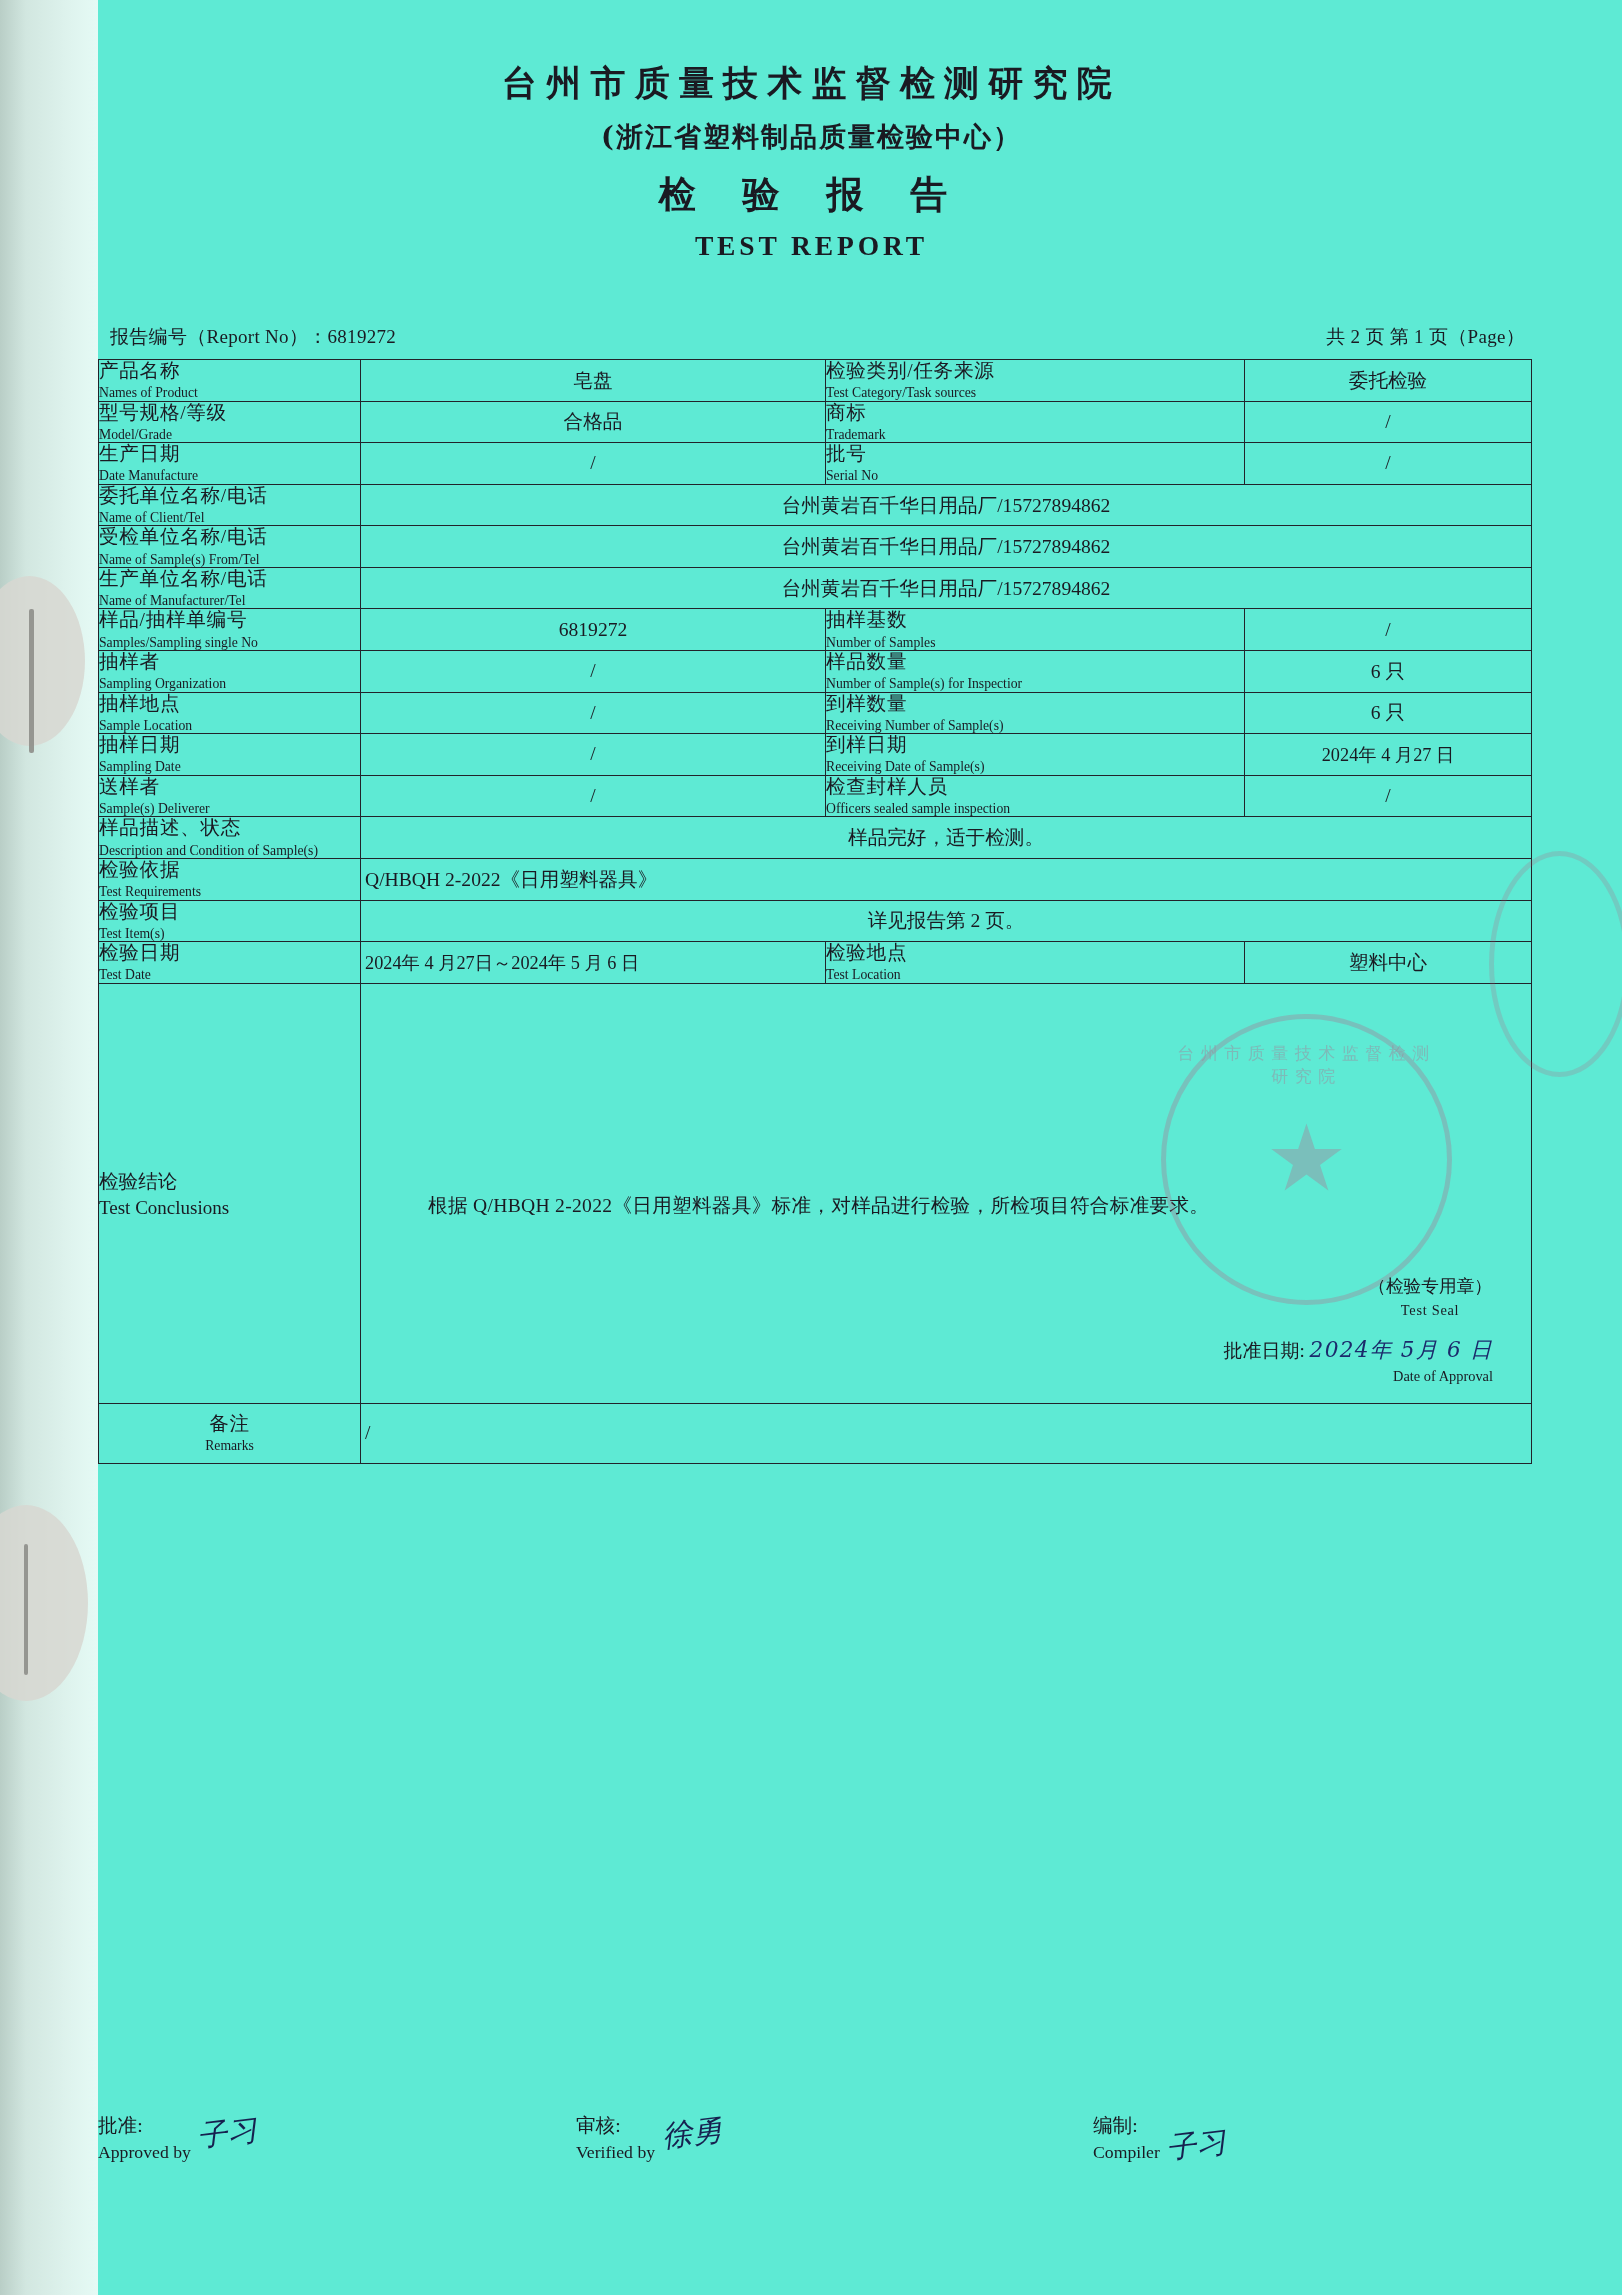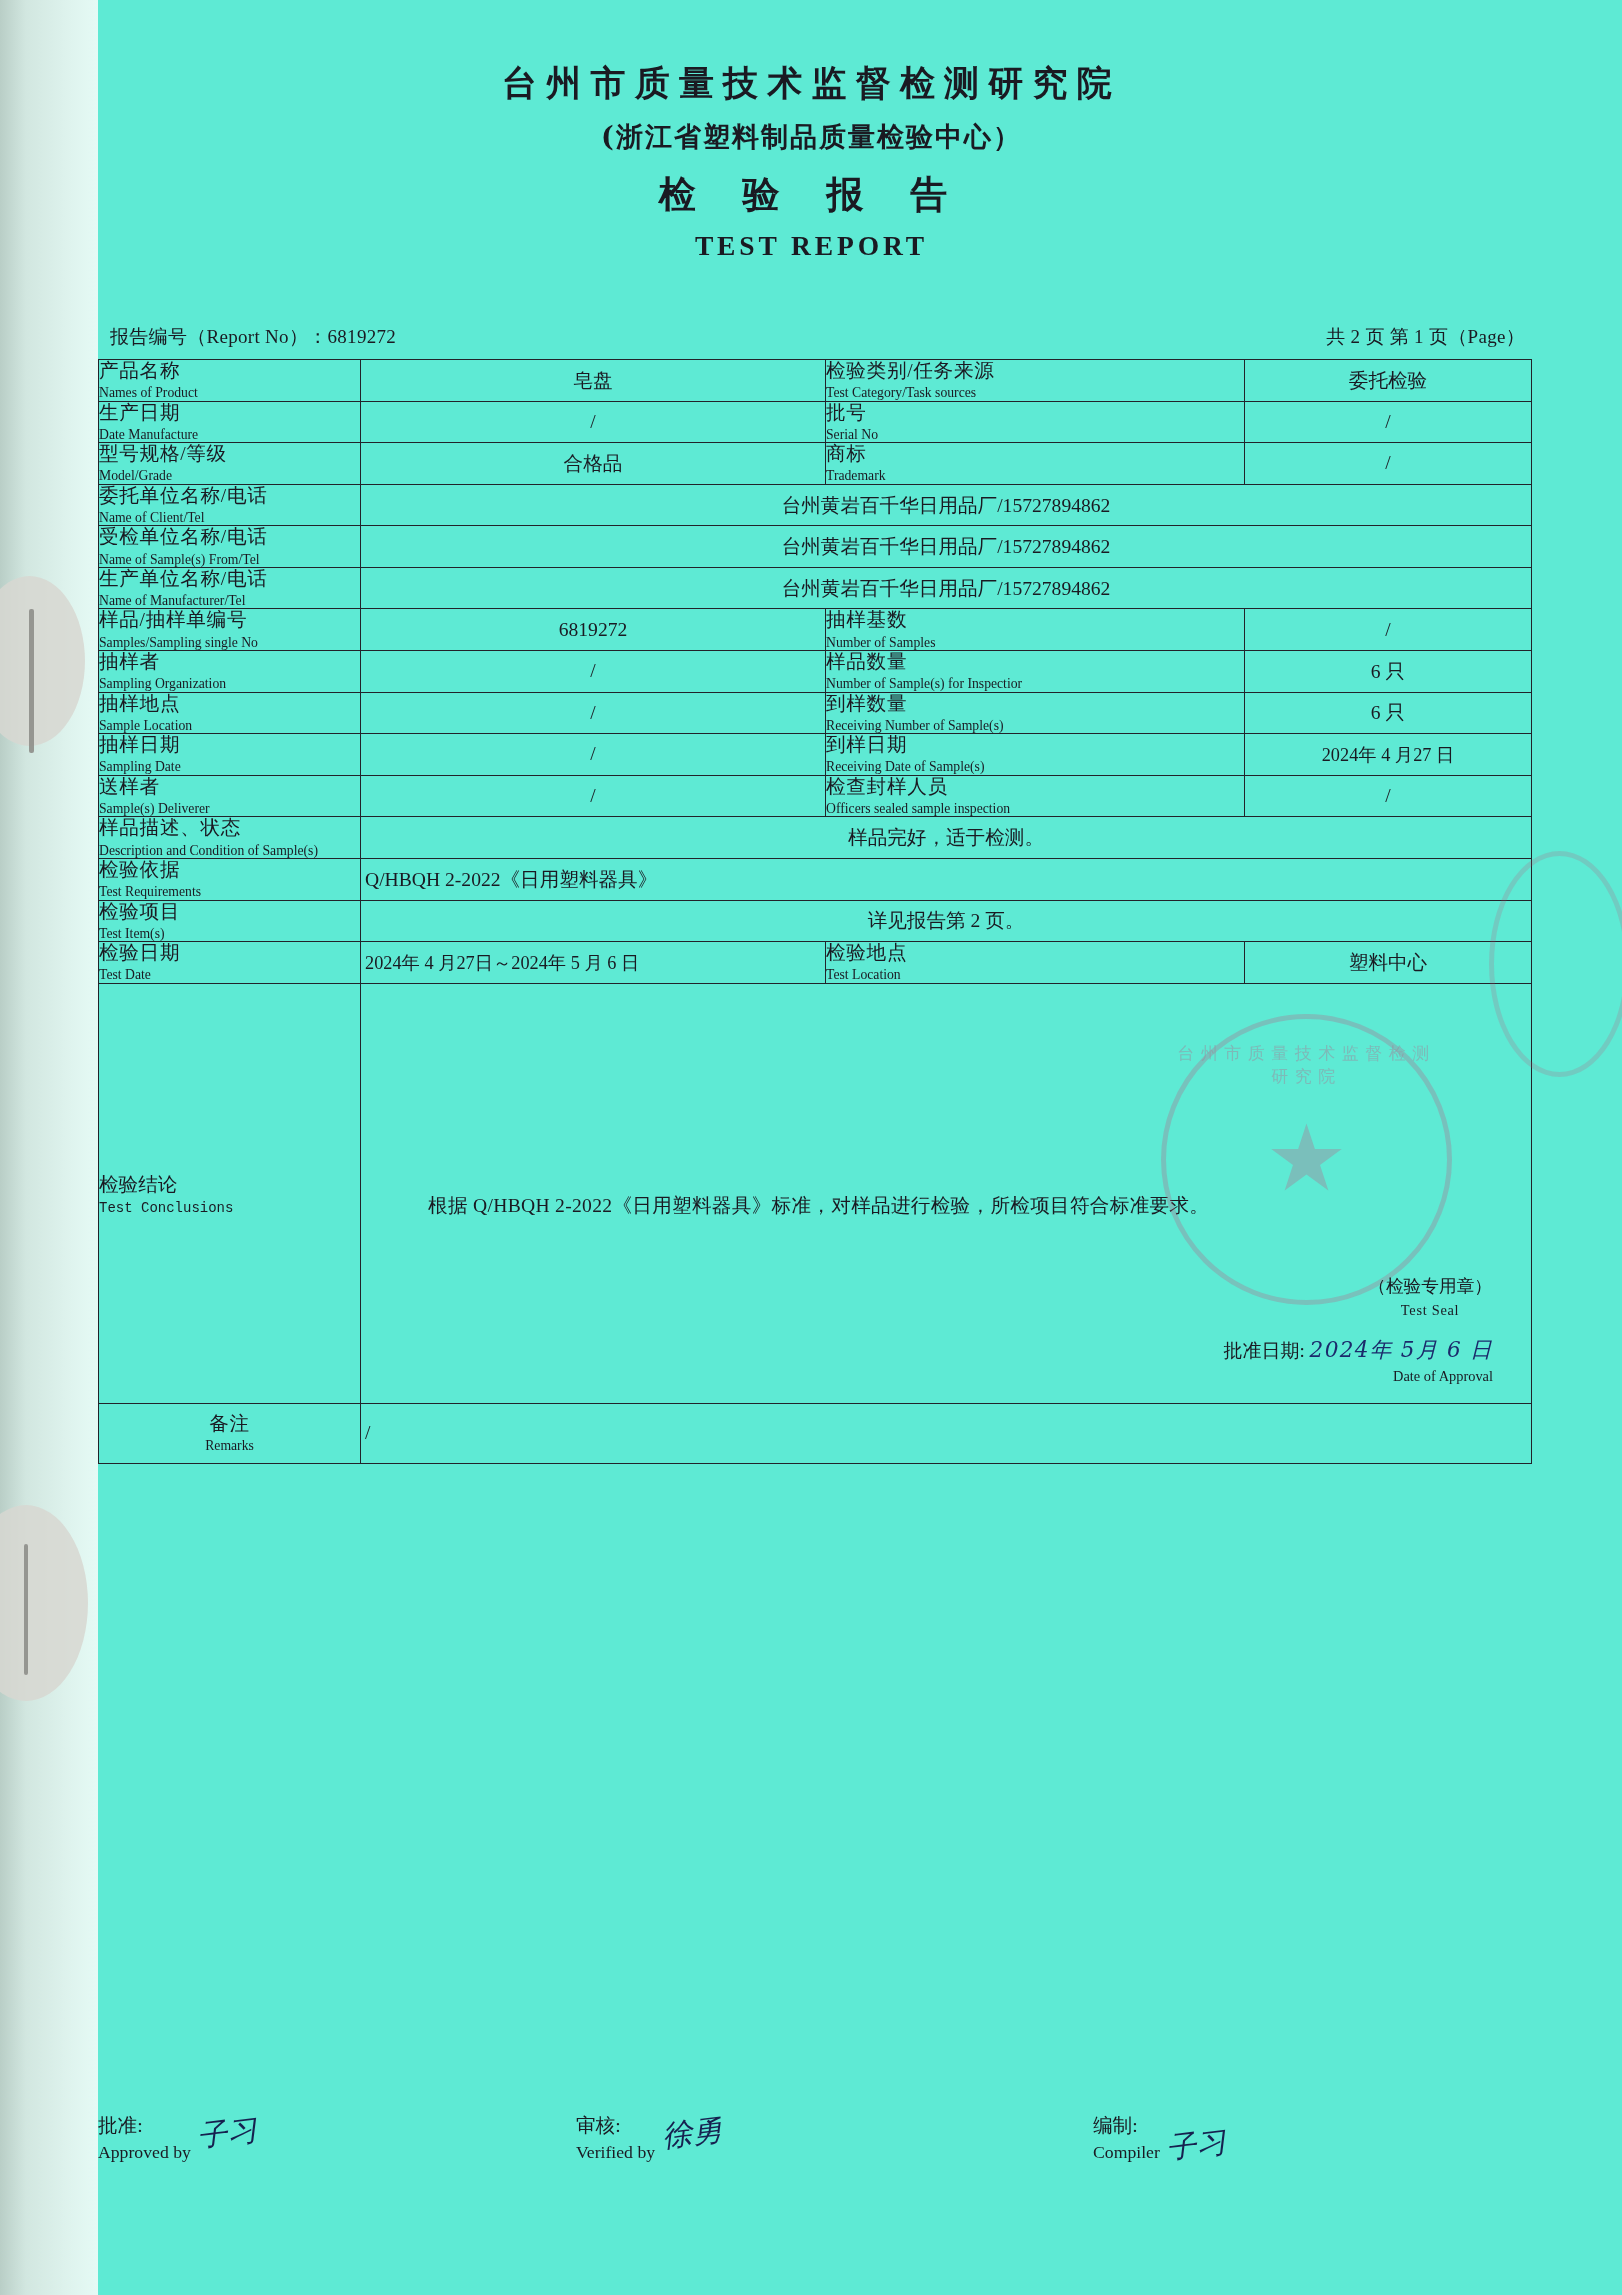--- a/index.html
+++ b/index.html
@@ -130,21 +130,21 @@
     text-align: left;
     padding-left: 4px;
   }
 
   
   .concl-label {
     padding: 0 0 0 111px;
     vertical-align: middle;
   }
   .concl-label .cn { font-size: 19.6px; display: block; }
-  .concl-label .en { font-size: 14px; display: block; margin-top: 2px; font-family: Liberation Mono, monospace; }
+  .concl-label .en { font-size: 19px; display: block; margin-top: 2px; }
   .concl-body {
     position: relative;
     height: 419px;
     vertical-align: top;
     padding: 0;
   }
   .concl-text {
     font-size: 19.6px;
     line-height: 1.55;
     padding: 26px 27.5px 0 26px;
@@ -284,40 +284,40 @@
         <td class="val">皂盘</td>
         <td class="lbl">
           <span class="cn">检验类别/任务来源</span>
           <span class="en">Test Category/Task sources</span>
         </td>
         <td class="val">委托检验</td>
       </tr>
 
       <tr>
         <td class="lbl">
+          <span class="cn">型号规格/等级</span>
+          <span class="en">Model/Grade</span>
+        </td>
+        <td class="val">合格品</td>
+        <td class="lbl">
+          <span class="cn">商标</span>
+          <span class="en">Trademark</span>
+        </td>
+        <td class="val">/</td>
+      </tr>
+
+      <tr>
+        <td class="lbl">
           <span class="cn">生产日期</span>
           <span class="en">Date Manufacture</span>
         </td>
         <td class="val">/</td>
         <td class="lbl">
           <span class="cn">批号</span>
           <span class="en">Serial No</span>
-        </td>
-        <td class="val">/</td>
-      </tr>
-
-      <tr>
-        <td class="lbl">
-          <span class="cn">型号规格/等级</span>
-          <span class="en">Model/Grade</span>
-        </td>
-        <td class="val">合格品</td>
-        <td class="lbl">
-          <span class="cn">商标</span>
-          <span class="en">Trademark</span>
         </td>
         <td class="val">/</td>
       </tr>
 
       <tr>
         <td class="lbl">
           <span class="cn">委托单位名称/电话</span>
           <span class="en">Name of Client/Tel</span>
         </td>
         <td class="val" colspan="3">台州黄岩百千华日用品厂/15727894862</td>

